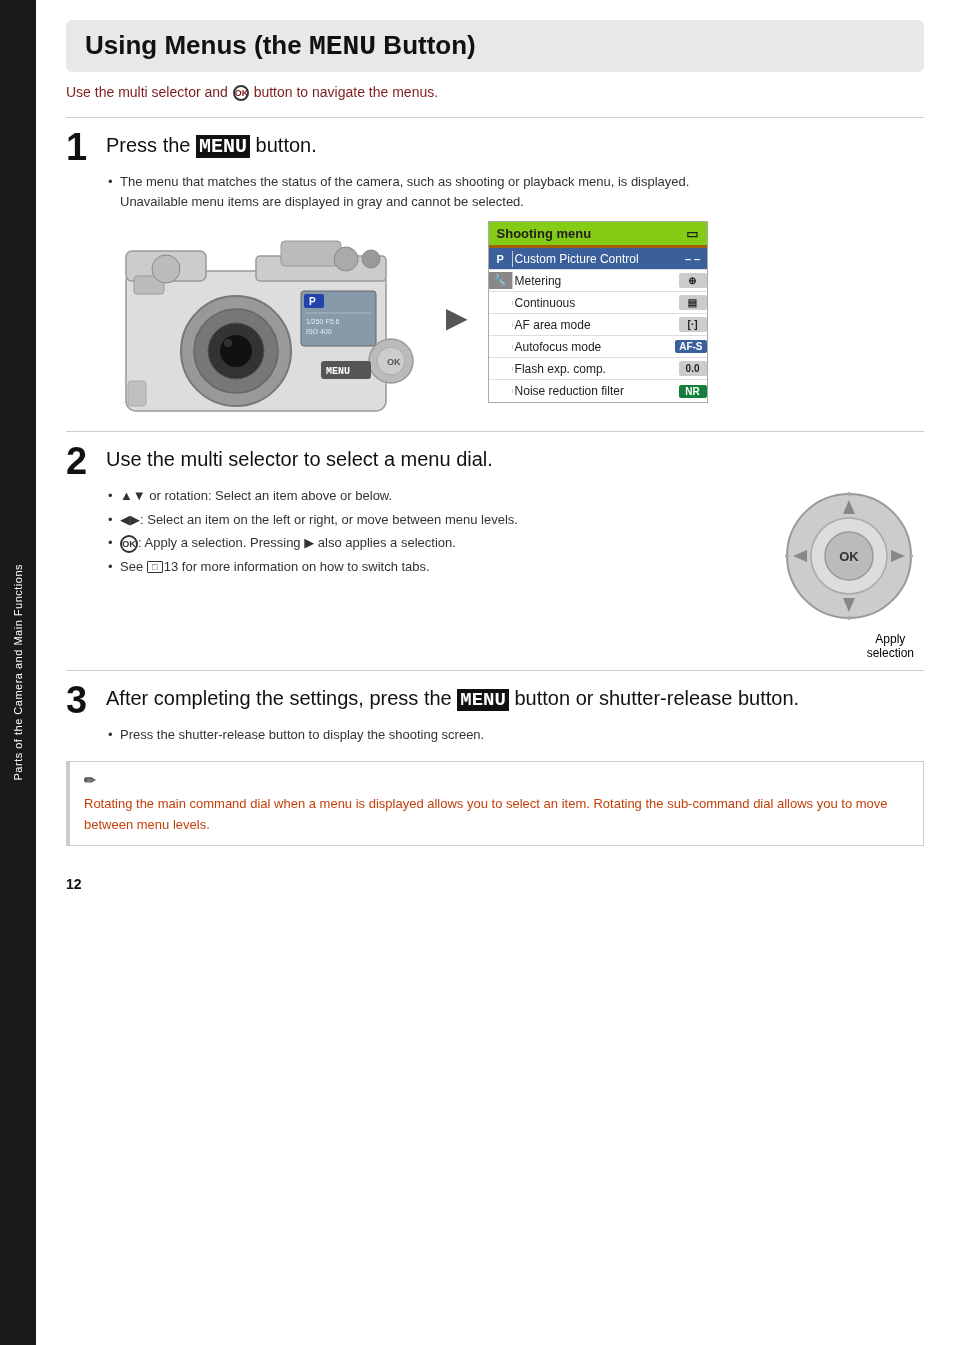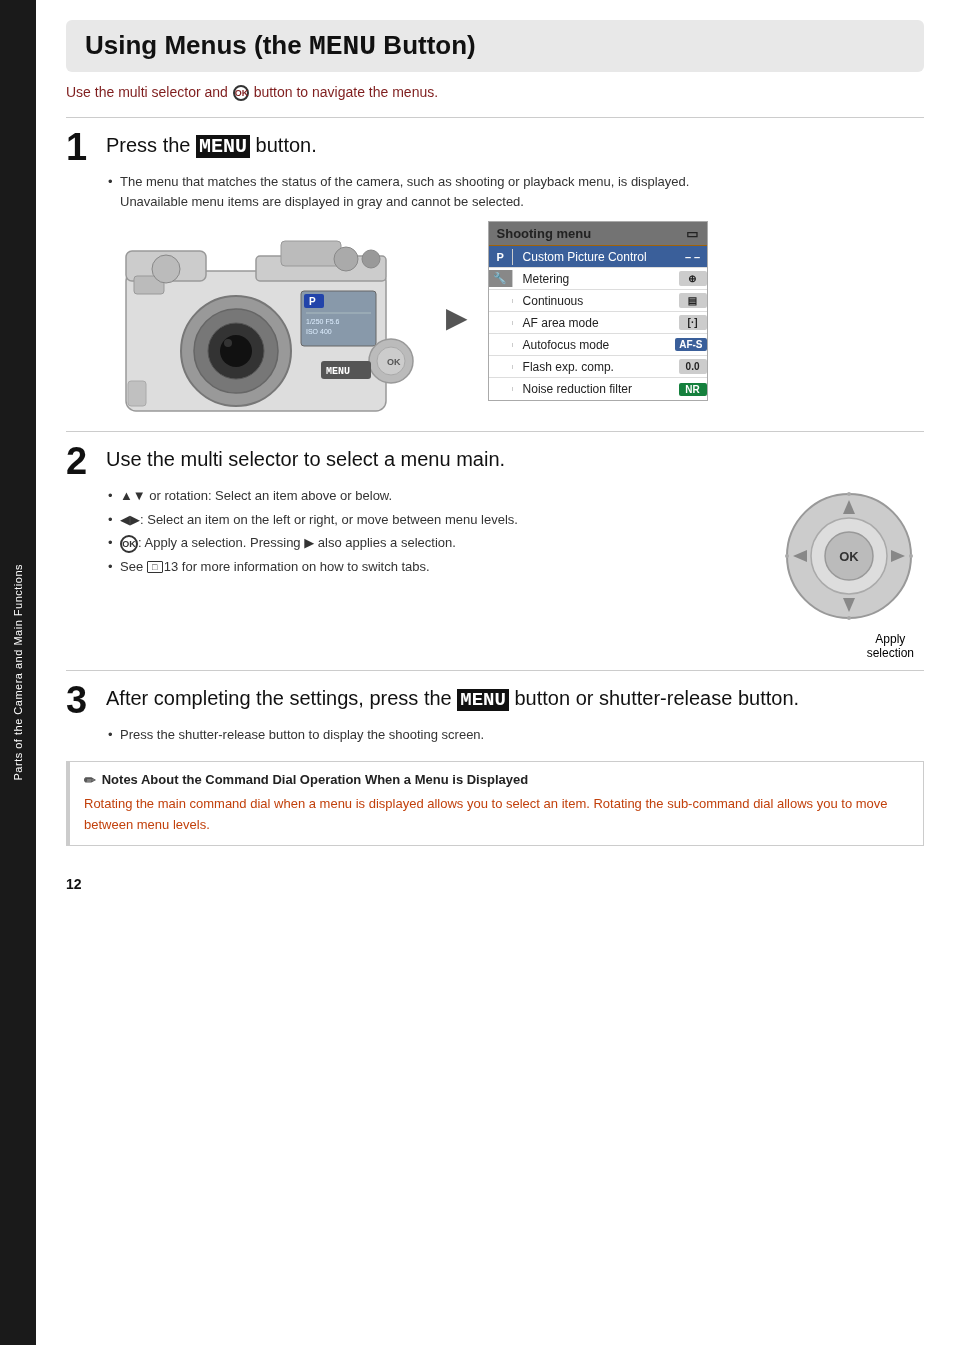--- a/index.html
+++ b/index.html
@@ -172,28 +172,28 @@
     }
 
     
     .shooting-menu {
       border: 1px solid #aaa;
       font-size: 12px;
       min-width: 220px;
       margin-top: 0;
     }
     .shooting-menu-header {
-      background: #737373;
+      background: #84cc16;
       padding: 4px 8px;
       font-size: 13px;
       font-weight: bold;
       display: flex;
       justify-content: space-between;
       align-items: center;
-      border-bottom: 1px solid #a16207;
+      border-bottom: 3px solid #a16207;
     }
     .shooting-menu-row {
       display: flex;
       align-items: center;
       border-bottom: 1px solid #ddd;
       min-height: 22px;
     }
     .shooting-menu-row:last-child {
       border-bottom: none;
     }
@@ -209,21 +209,21 @@
       font-weight: bold;
       border-right: 1px solid #ccc;
       color: #555;
     }
     .menu-icon-cell.gray-bg {
       background: #888;
       color: #fff;
     }
     .menu-item-label {
       flex: 1;
-      padding: 2px 10px;
+      padding: 2px 2px;
       font-size: 12px;
     }
     .menu-item-value {
       padding: 2px 6px;
       font-size: 11px;
       min-width: 28px;
       text-align: center;
       font-weight: bold;
     }
     .menu-item-value.badge {
@@ -480,21 +480,21 @@
       </div>
     </div>
   </div>
 
   <hr class="divider">
 
   <div class="step">
     <div class="step-header">
       <div class="step-number">2</div>
       <div class="step-title">
-        <span>Use the multi selector to select a menu main.</span>
+        <span>Use the multi selector to select a menu dial.</span>
       </div>
     </div>
     <div class="step-content">
       <div class="step2-visual">
         <div class="step2-bullets">
           <ul class="bullet-list">
             <li>▲▼ or rotation: Select an item above or below.</li>
             <li>◀▶: Select an item on the left or right, or move between menu levels.</li>
             <li><span class="italic-ok">OK</span>: Apply a selection. Pressing ▶ also applies a selection.</li>
             <li>See <span class="book-icon">□</span>13 for more information on how to switch tabs.</li>
@@ -543,20 +543,19 @@
     <div class="step-content">
       <ul class="bullet-list">
         <li>Press the shutter-release button to display the shooting screen.</li>
       </ul>
     </div>
   </div>
 
   <div class="notes-box">
     <div class="notes-title">
       <span class="notes-icon">✏</span>
-      <span>Notes About the Command Dial Operation When a Menu is Displayed</span>
     </div>
     <div class="notes-body">Rotating the main command dial when a menu is displayed allows you to select an item. Rotating the sub-command dial allows you to move between menu levels.</div>
   </div>
 
   <div class="page-number">12</div>
 
 </div>
 
 </body></html>

